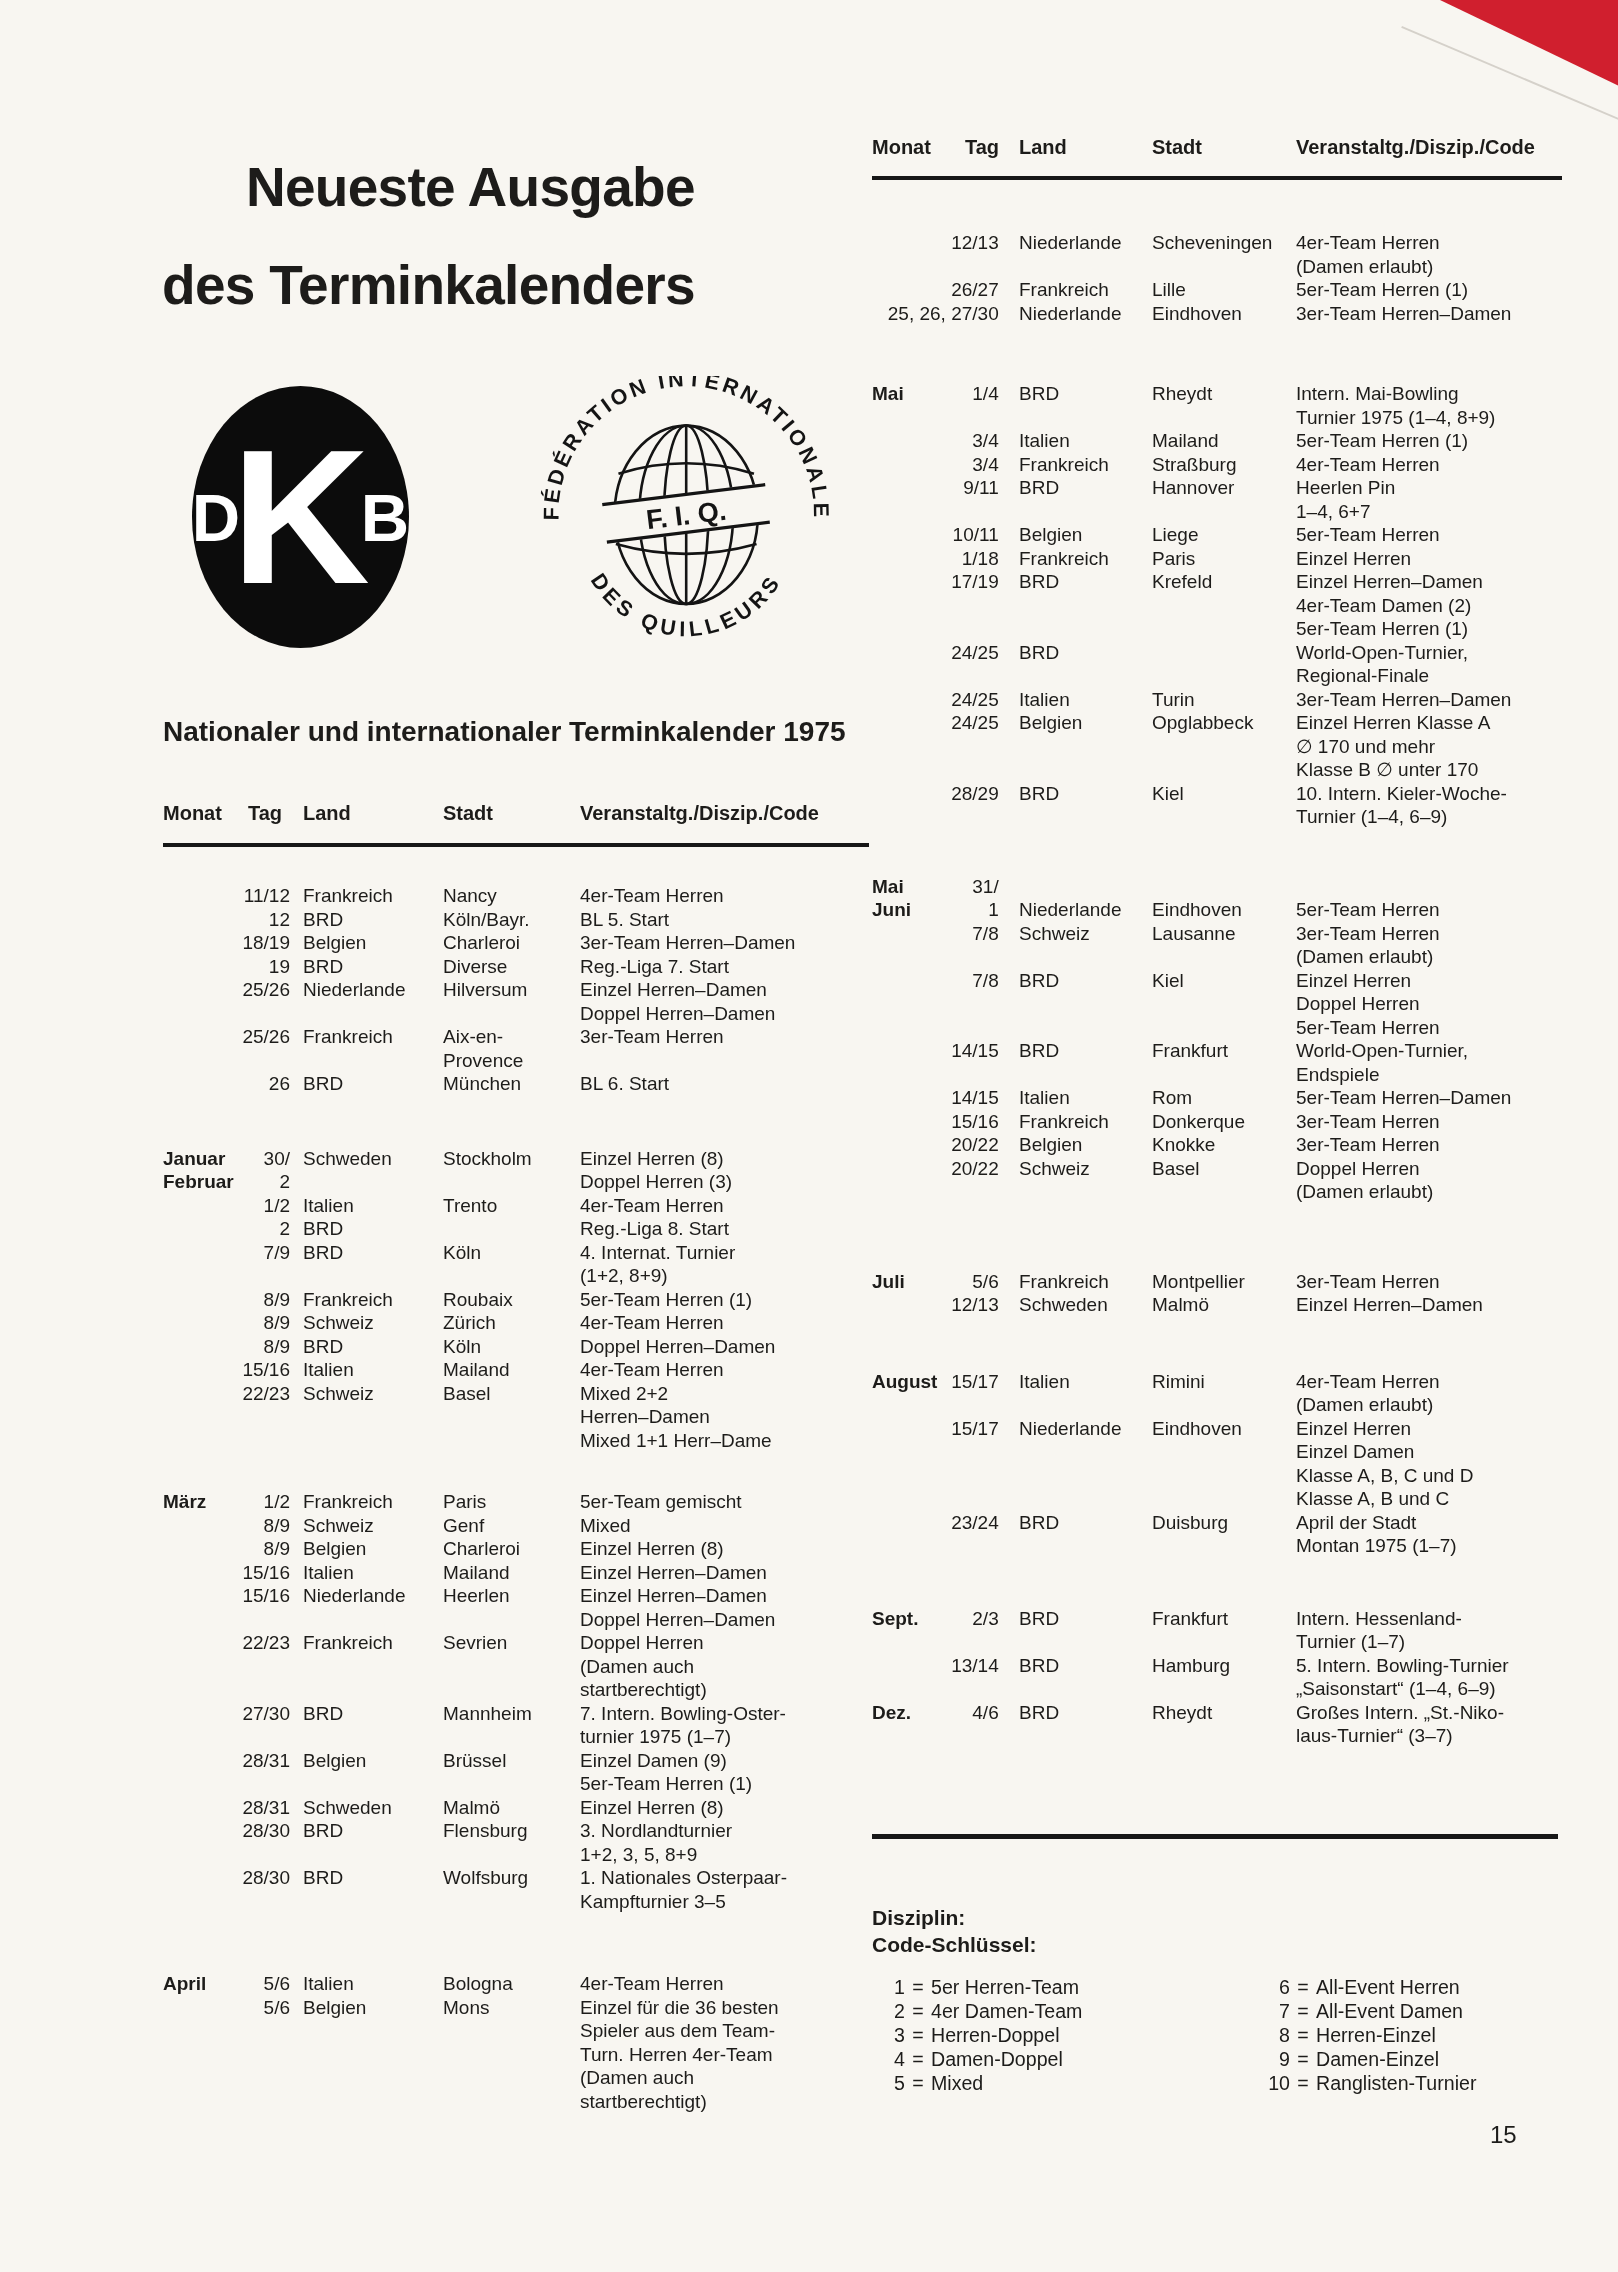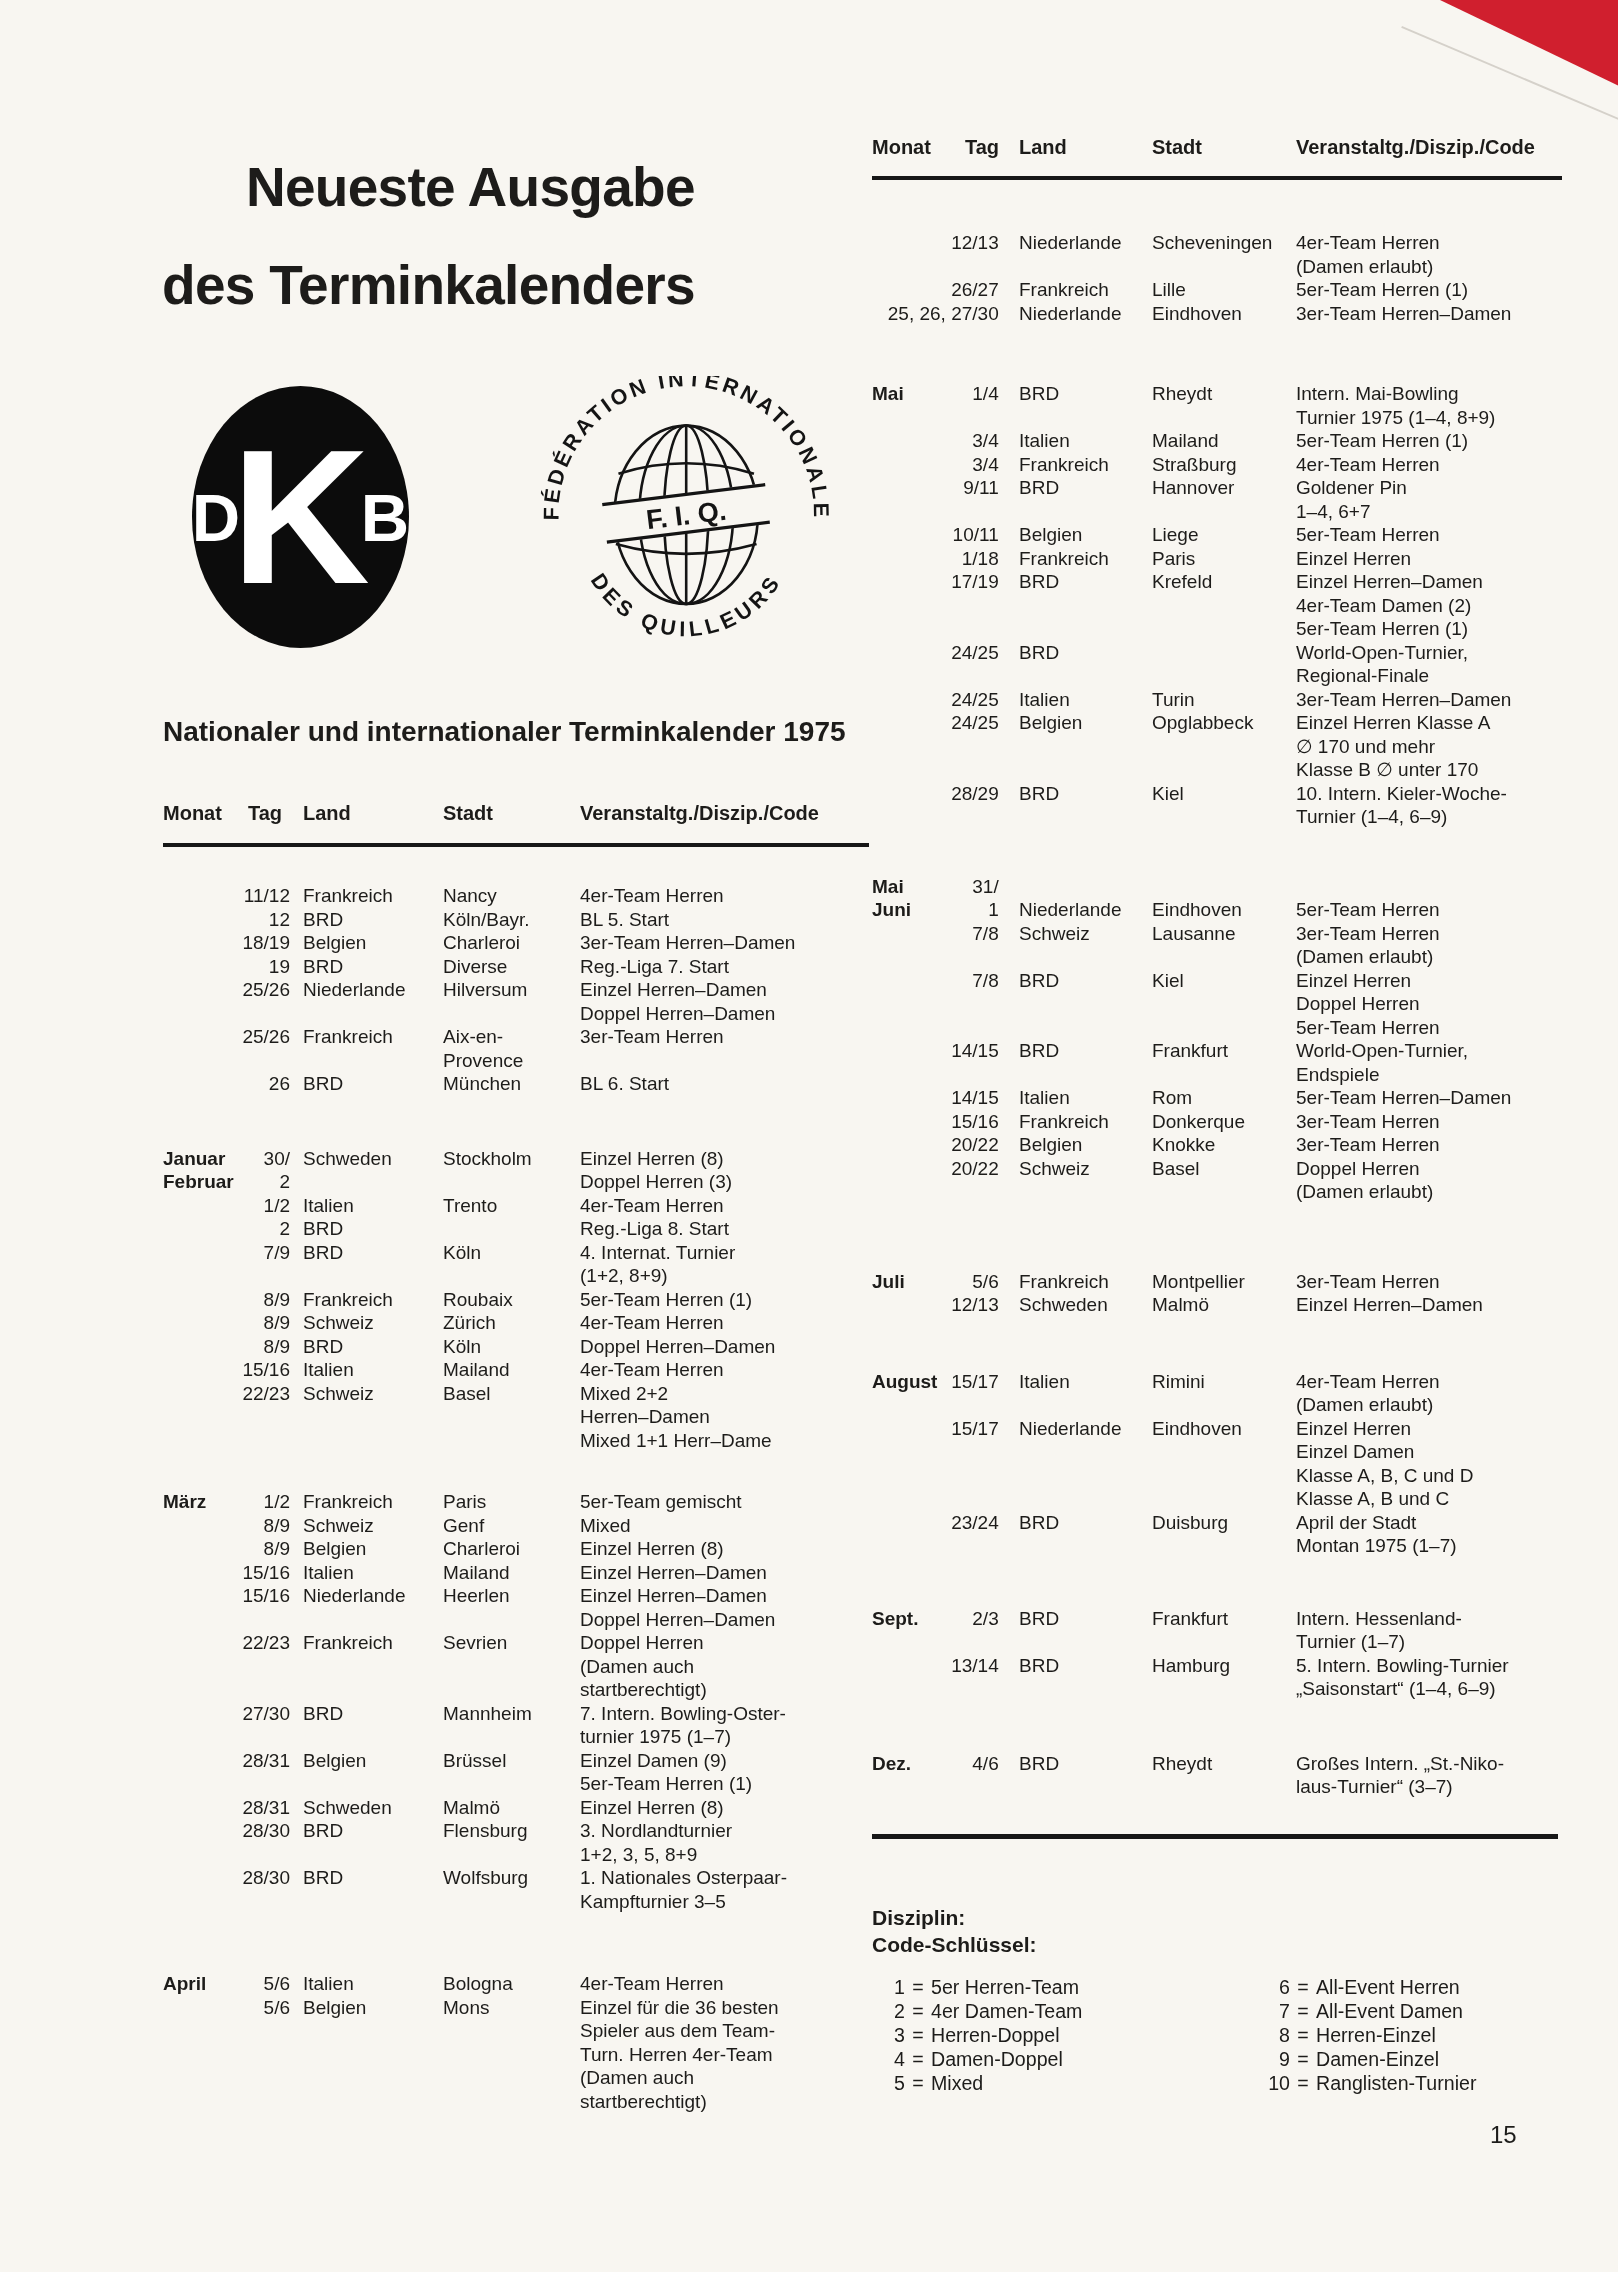--- a/index.html
+++ b/index.html
@@ -522,21 +522,21 @@
         <span class="cell c-t">3/4</span>
         <span class="cell c-l">Frankreich</span>
         <span class="cell c-s">Straßburg</span>
         <span class="cell c-v">4er-Team Herren</span>
       </div>
       <div class="row">
         <span class="cell c-m"></span>
         <span class="cell c-t">9/11</span>
         <span class="cell c-l">BRD</span>
         <span class="cell c-s">Hannover</span>
-        <span class="cell c-v">Goldener Pin</span>
+        <span class="cell c-v">Heerlen Pin</span>
       </div>
       <div class="row">
         <span class="cell c-m"></span>
         <span class="cell c-t"></span>
         <span class="cell c-l"></span>
         <span class="cell c-s"></span>
         <span class="cell c-v">1–4, 6+7</span>
       </div>
       <div class="row">
         <span class="cell c-m"></span>
@@ -818,21 +818,21 @@
         <span class="cell c-s">Hamburg</span>
         <span class="cell c-v">5. Intern. Bowling-Turnier</span>
       </div>
       <div class="row">
         <span class="cell c-m"></span>
         <span class="cell c-t"></span>
         <span class="cell c-l"></span>
         <span class="cell c-s"></span>
         <span class="cell c-v">„Saisonstart“ (1–4, 6–9)</span>
       </div>
-      <div class="row" style="margin-top: 51px;">
+      <div class="row" style="">
         <span class="cell c-m">Dez.</span>
         <span class="cell c-t">4/6</span>
         <span class="cell c-l">BRD</span>
         <span class="cell c-s">Rheydt</span>
         <span class="cell c-v">Großes Intern. „St.-Niko-</span>
       </div>
       <div class="row">
         <span class="cell c-m"></span>
         <span class="cell c-t"></span>
         <span class="cell c-l"></span>

